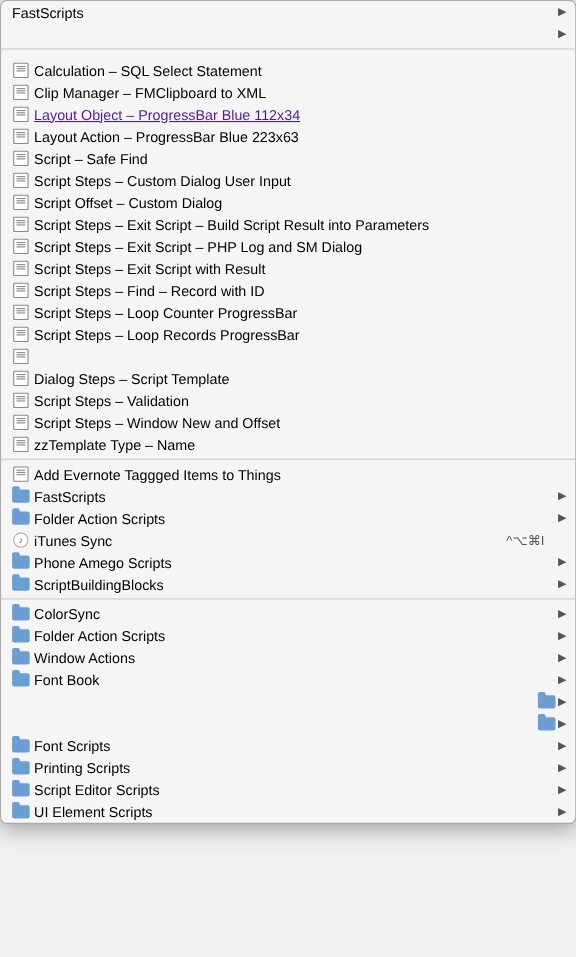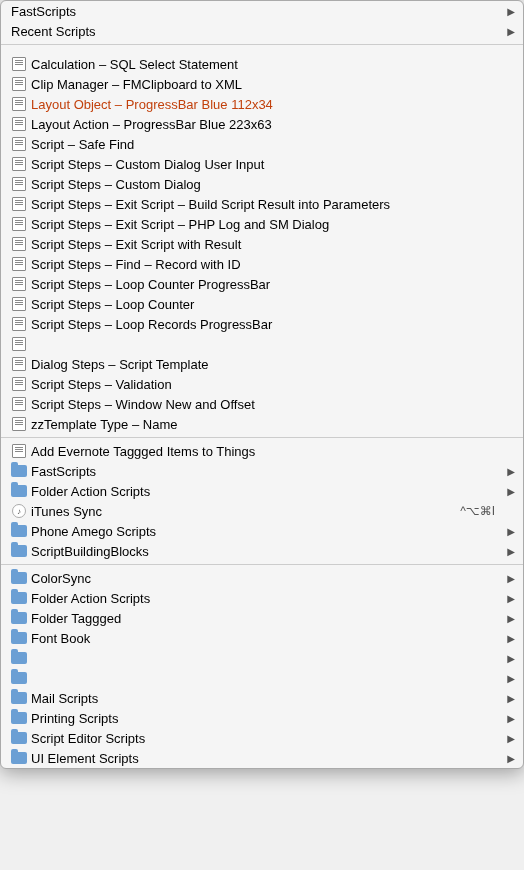--- a/index.html
+++ b/index.html
@@ -26,20 +26,21 @@
       display: flex;
       align-items: center;
       padding: 2px 14px 2px 10px;
       min-height: 20px;
       cursor: default;
       user-select: none;
       position: relative;
     }
 
     .menu-item.has-arrow {
+      justify-content: flex-end;
     }
 
     .item-arrow {
       position: absolute;
       right: 8px;
       color: #555;
       font-size: 10px;
     }
 
     .separator {
@@ -123,35 +124,35 @@
       color: #555;
       font-size: 12px;
       padding-right: 14px;
     }
 
     .item-label {
       flex: 1;
     }
 
     .blue-text {
-      color: #c2410c;
+      color: #4c1d95;
+      text-decoration: underline;
     }
   </style>
 </head>
 <body>
 
 <div class="menu-container">
 
   <div id="top-items-container">
       <div class="menu-item has-arrow">
         <span class="item-label">FastScripts</span>
         <span class="item-arrow">▶</span>
       </div>
       <div class="menu-item has-arrow">
-        <span class="item-label">Recent Scripts</span>
         <span class="item-arrow">▶</span>
       </div>
     </div>
 
   <div class="separator"></div>
 
   <div class="section-header"></div>
 
   <div id="filemaker-items-container">
       <div class="menu-item">
@@ -187,21 +188,21 @@
       <div class="menu-item">
         <span class="item-icon">
           <span class="script-icon"></span>
         </span>
         <span class="item-label">Script Steps – Custom Dialog User Input</span>
       </div>
       <div class="menu-item">
         <span class="item-icon">
           <span class="script-icon"></span>
         </span>
-        <span class="item-label">Script Steps – Custom Dialog</span>
+        <span class="item-label">Script Offset – Custom Dialog</span>
       </div>
       <div class="menu-item">
         <span class="item-icon">
           <span class="script-icon"></span>
         </span>
         <span class="item-label">Script Steps – Exit Script – Build Script Result into Parameters</span>
       </div>
       <div class="menu-item">
         <span class="item-icon">
           <span class="script-icon"></span>
@@ -218,26 +219,20 @@
         <span class="item-icon">
           <span class="script-icon"></span>
         </span>
         <span class="item-label">Script Steps – Find – Record with ID</span>
       </div>
       <div class="menu-item">
         <span class="item-icon">
           <span class="script-icon"></span>
         </span>
         <span class="item-label">Script Steps – Loop Counter ProgressBar</span>
-      </div>
-      <div class="menu-item">
-        <span class="item-icon">
-          <span class="script-icon"></span>
-        </span>
-        <span class="item-label">Script Steps – Loop Counter</span>
       </div>
       <div class="menu-item">
         <span class="item-icon">
           <span class="script-icon"></span>
         </span>
         <span class="item-label">Script Steps – Loop Records ProgressBar</span>
       </div>
       <div class="menu-item">
         <span class="item-icon">
           <span class="script-icon"></span>
@@ -329,21 +324,21 @@
         <span class="item-icon">
           <span class="folder-icon"></span>
         </span>
         <span class="item-label">Folder Action Scripts</span>
         <span class="item-arrow">▶</span>
       </div>
       <div class="menu-item has-arrow">
         <span class="item-icon">
           <span class="folder-icon"></span>
         </span>
-        <span class="item-label">Folder Taggged</span>
+        <span class="item-label">Window Actions</span>
         <span class="item-arrow">▶</span>
       </div>
       <div class="menu-item has-arrow">
         <span class="item-icon">
           <span class="folder-icon"></span>
         </span>
         <span class="item-label">Font Book</span>
         <span class="item-arrow">▶</span>
       </div>
       <div class="menu-item has-arrow">
@@ -355,21 +350,21 @@
       <div class="menu-item has-arrow">
         <span class="item-icon">
           <span class="folder-icon"></span>
         </span>
         <span class="item-arrow">▶</span>
       </div>
       <div class="menu-item has-arrow">
         <span class="item-icon">
           <span class="folder-icon"></span>
         </span>
-        <span class="item-label">Mail Scripts</span>
+        <span class="item-label">Font Scripts</span>
         <span class="item-arrow">▶</span>
       </div>
       <div class="menu-item has-arrow">
         <span class="item-icon">
           <span class="folder-icon"></span>
         </span>
         <span class="item-label">Printing Scripts</span>
         <span class="item-arrow">▶</span>
       </div>
       <div class="menu-item has-arrow">

